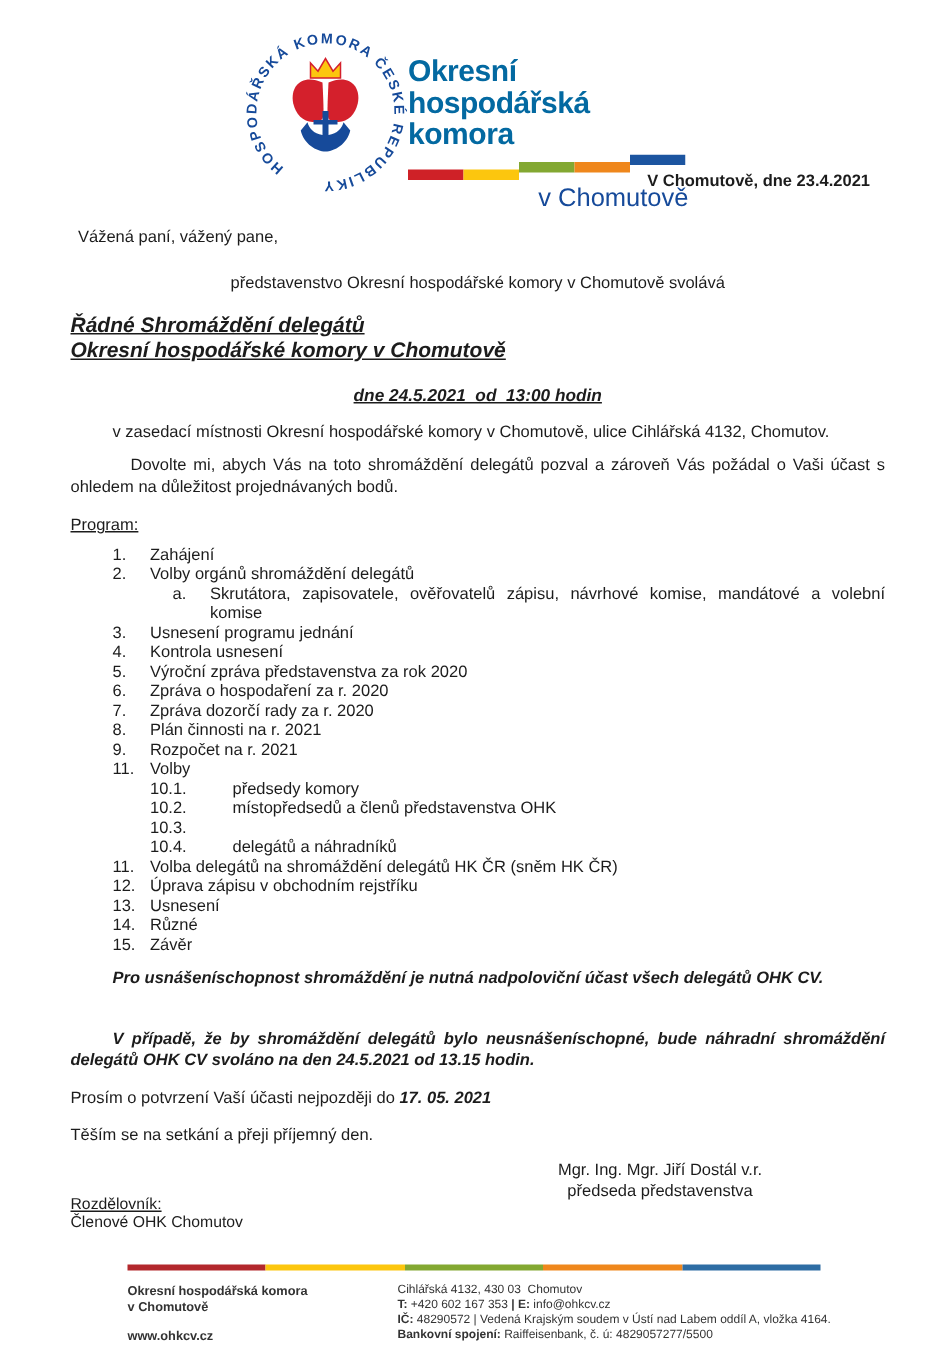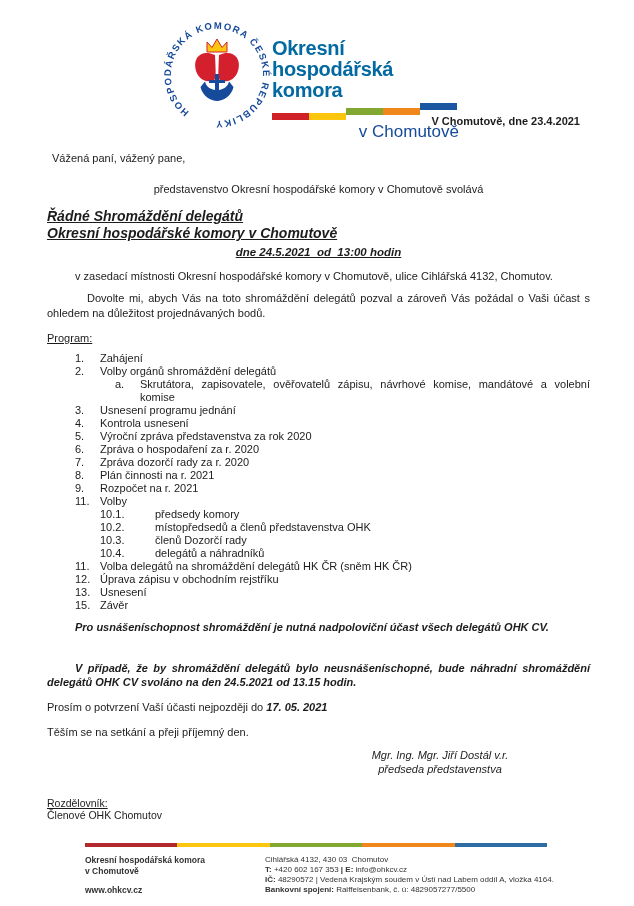--- a/index.html
+++ b/index.html
@@ -14,40 +14,40 @@
   .logo-text{position:absolute;left:225px;top:20px;width:190px;}
   .logo-name{font-weight:bold;color:#0369a1;font-size:20px;line-height:21px;letter-spacing:-0.3px;}
   .stairs{display:block;margin-top:2px;}
   .logo-sub{color:#164a9a;font-size:17px;text-align:right;margin-top:2px;padding-right:3px;}
   .dateline{position:absolute;right:10px;top:97px;font-size:11px;font-weight:bold;}
   
   .salutation{margin:22px 0 0 5px;}
   .intro{margin-top:19px;text-align:center;}
   .main-title{margin-top:13px;text-align:left;font-size:14px;line-height:17px;
     font-weight:bold;font-style:italic;text-decoration:underline;}
-  .when{margin-top:4px;text-align:center;font-size:11.5px;font-weight:bold;
+  .when{margin-top:16px;text-align:center;font-size:11.5px;font-weight:bold;
     font-style:italic;text-decoration:underline;white-space:pre;}
   .venue{margin-top:12px;text-indent:28px;}
   .invite{margin-top:9px;text-indent:40px;text-align:justify;line-height:15px;}
   .program-label{margin-top:11px;text-decoration:underline;}
   #program-list{margin-top:8px;}
   .prog-row{display:flex;line-height:13px;}
   .prog-marker{flex:none;}
   .lvl0 .prog-marker{margin-left:28px;width:25px;}
   .lvl1 .prog-marker{margin-left:68px;width:25px;}
   .lvl2 .prog-marker{margin-left:53px;width:55px;}
   .prog-text{flex:1;}
   .lvl1 .prog-text{text-align:justify;}
   .note1{margin-top:9px;text-indent:28px;font-weight:bold;font-style:italic;}
   .note2{margin-top:28px;text-indent:28px;text-align:justify;line-height:14px;
     font-weight:bold;font-style:italic;}
   .confirm{margin-top:12px;}
   .confirm .b{font-weight:bold;font-style:italic;}
   .closing{margin-top:13px;}
-  .signature{margin-top:10px;margin-left:283px;width:220px;text-align:center;line-height:14px;font-style:italic;}
+  .signature{margin-top:10px;margin-left:283px;width:220px;text-align:center;line-height:14px;}
   
   .distribution{position:absolute;left:47px;top:798px;font-size:10.5px;line-height:11.5px;}
   .distribution .lbl{text-decoration:underline;}
   
   .pagefooter{position:absolute;left:85px;top:843px;width:500px;}
   #footer-bar{display:flex;width:462px;height:4px;}
   #footer-bar span{flex:1;}
   .footer-cols{display:flex;margin-top:8px;}
   .footer-org{width:180px;font-size:8.5px;font-weight:bold;line-height:10.5px;color:#333;}
   .footer-web{margin-top:9px;}
@@ -160,37 +160,40 @@
         <div class="prog-row lvl2">
           <span class="prog-marker">10.1.</span>
           <span class="prog-text">předsedy komory</span>
         </div>
         <div class="prog-row lvl2">
           <span class="prog-marker">10.2.</span>
           <span class="prog-text">místopředsedů a členů představenstva OHK</span>
         </div>
         <div class="prog-row lvl2">
           <span class="prog-marker">10.3.</span>
-          <span class="prog-text">členů Dozorčí rady</span>
         </div>
         <div class="prog-row lvl2">
           <span class="prog-marker">10.4.</span>
           <span class="prog-text">delegátů a náhradníků</span>
         </div>
         <div class="prog-row lvl0">
           <span class="prog-marker">11.</span>
           <span class="prog-text">Volba delegátů na shromáždění delegátů HK ČR (sněm HK ČR)</span>
         </div>
         <div class="prog-row lvl0">
           <span class="prog-marker">12.</span>
           <span class="prog-text">Úprava zápisu v obchodním rejstříku</span>
         </div>
         <div class="prog-row lvl0">
           <span class="prog-marker">13.</span>
           <span class="prog-text">Usnesení</span>
+        </div>
+        <div class="prog-row lvl0">
+          <span class="prog-marker">14.</span>
+          <span class="prog-text">Různé</span>
         </div>
         <div class="prog-row lvl0">
           <span class="prog-marker">15.</span>
           <span class="prog-text">Závěr</span>
         </div>
       </div>
 
     <div class="note1">Pro usnášeníschopnost shromáždění je nutná nadpoloviční účast všech delegátů OHK CV.</div>
 
     <div class="note2">V případě, že by shromáždění delegátů bylo neusnášeníschopné, bude náhradní shromáždění delegátů OHK CV svoláno na den 24.5.2021 od 13.15 hodin.</div>

